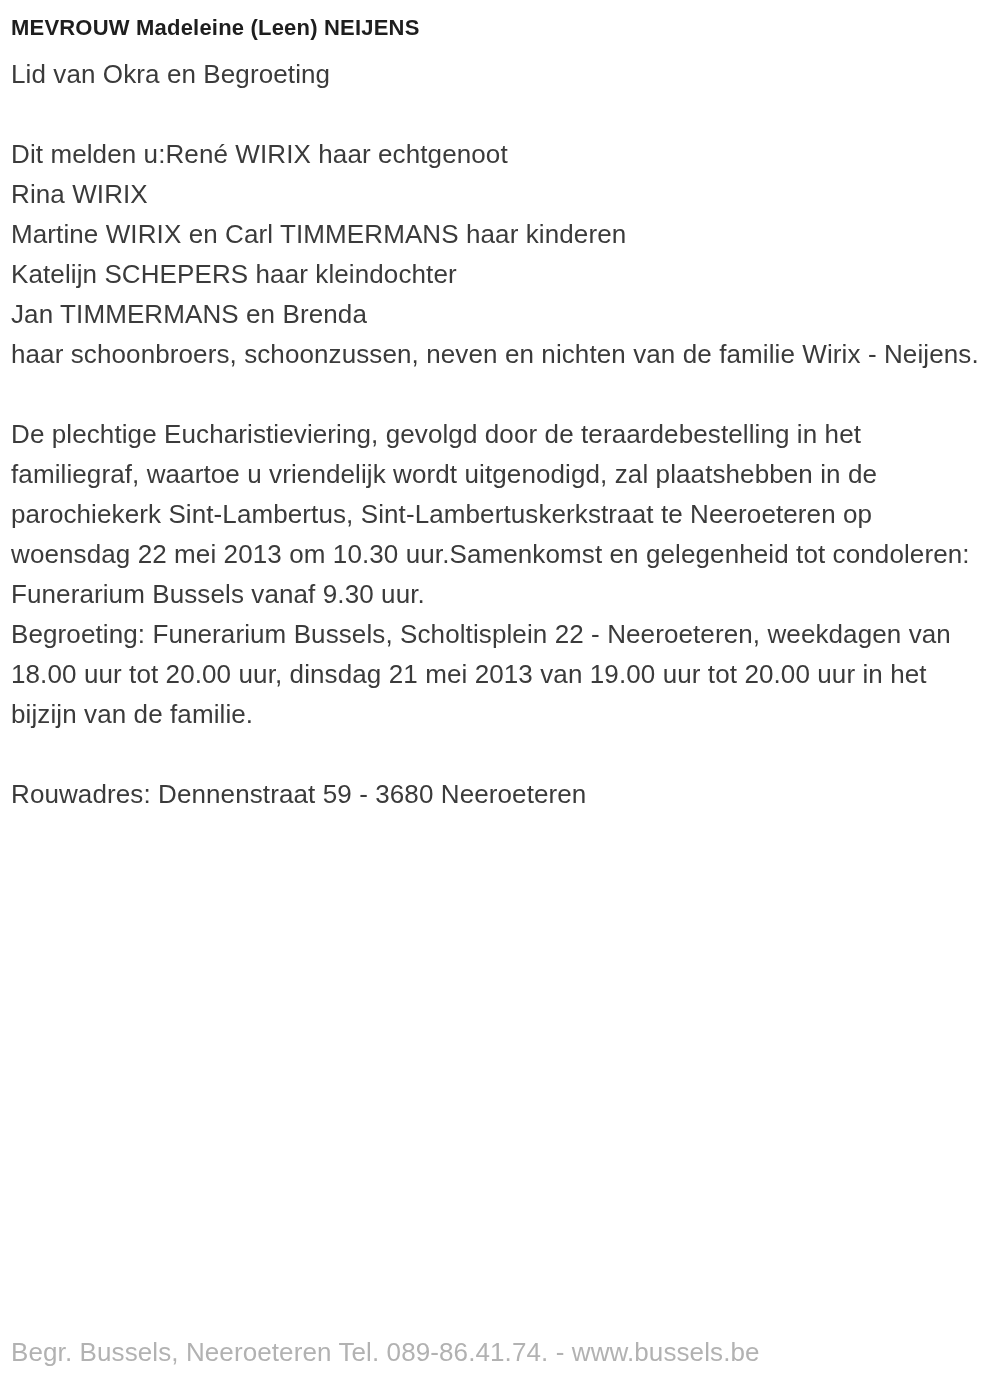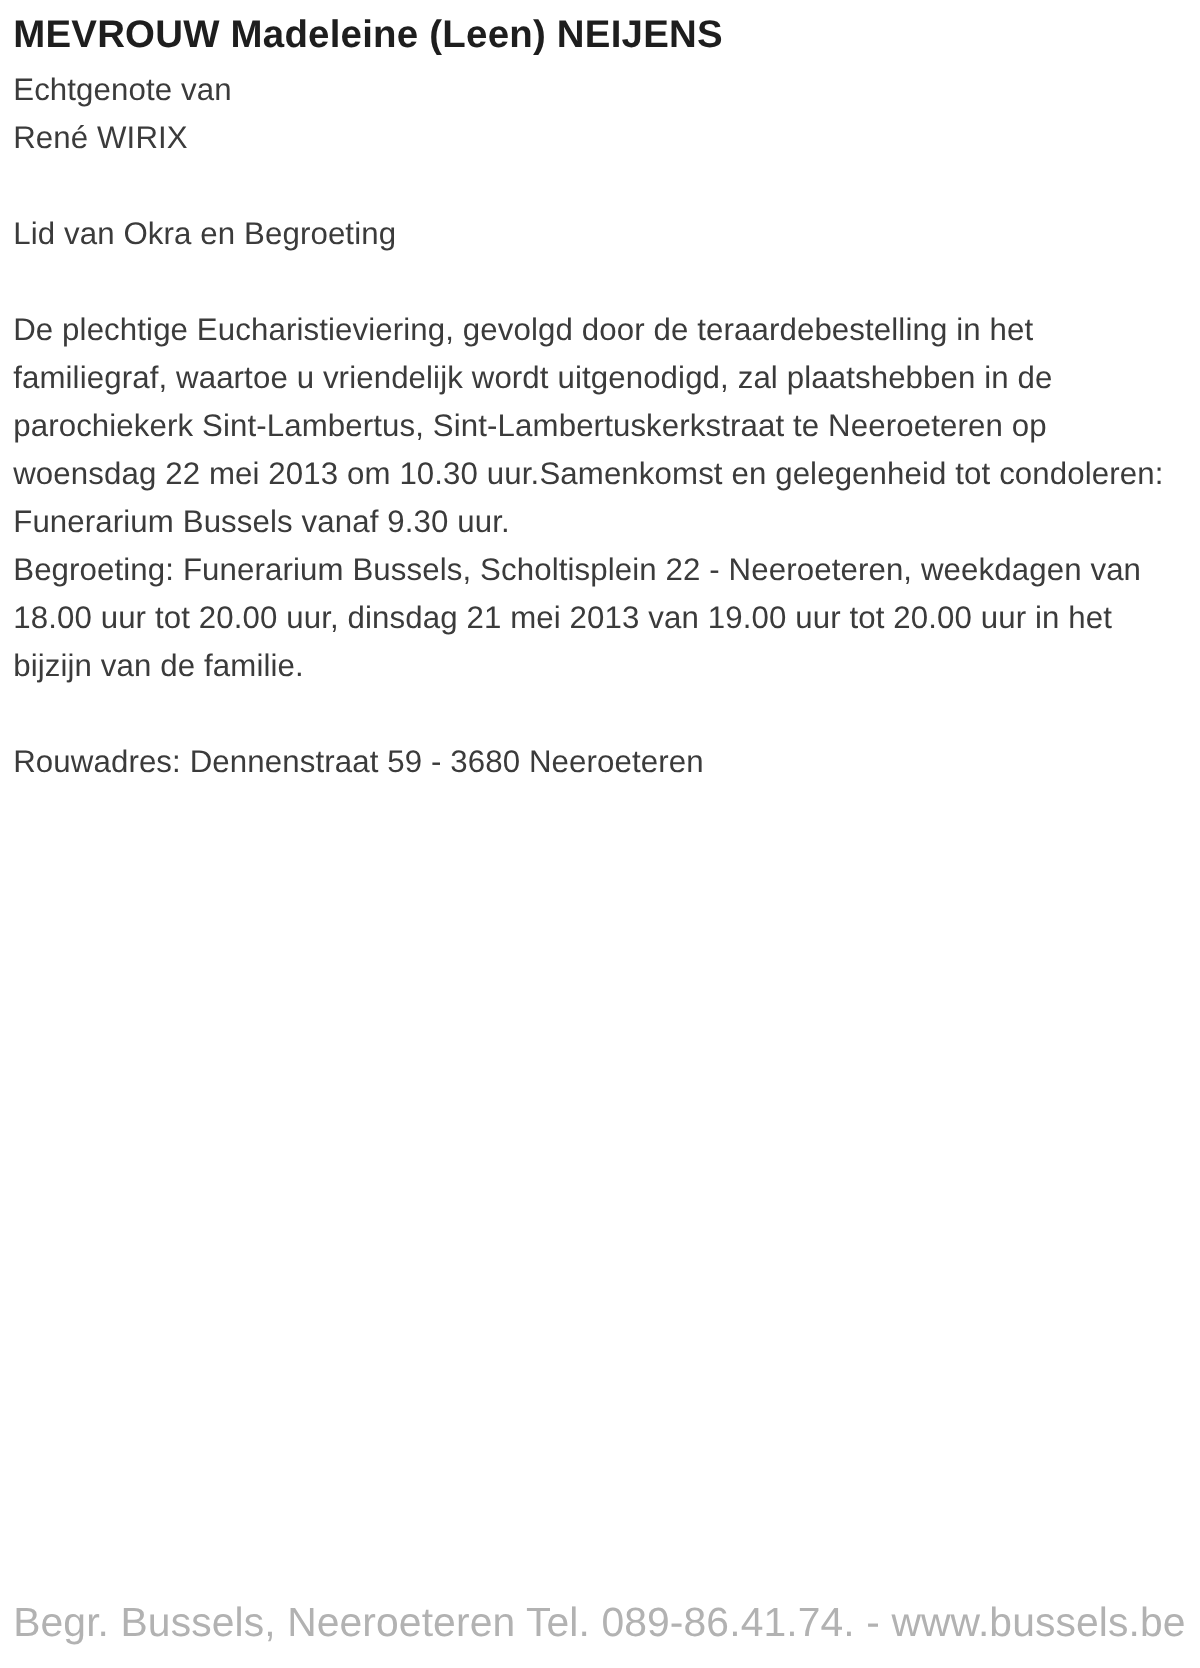--- a/index.html
+++ b/index.html
@@ -9,60 +9,64 @@
   }
   .page {
     position: relative;
     width: 1000px;
     height: 1390px;
     background: #ffffff;
     padding: 6px 12px 0 11px;
     overflow: hidden;
   }
   .doc-title {
-    font-size: 32px;
+    font-size: 22px;
     font-weight: 700;
     color: #1e1e1e;
     line-height: 44px;
     margin-bottom: 4px;
     letter-spacing: 0.2px;
   }
   .para {
     font-size: 26px;
     color: #3b3b3b;
     line-height: 40px;
     white-space: pre-line;
     margin-bottom: 40px;
     letter-spacing: 0.1px;
     max-width: 975px;
   }
   .footer-line {
-    font-size: 34px;
+    font-size: 26px;
     color: #b2b2b2;
     line-height: 40px;
     letter-spacing: 0.1px;
     position: absolute;
     left: 11px;
     bottom: 18px;
     white-space: nowrap;
   }
 </style>
 </head>
 <body>
 
 <div class="page">
 
   <h1 class="doc-title">MEVROUW Madeleine (Leen) NEIJENS</h1>
 
-  <p class="para">Echtgenote van
-René WIRIX</p>
 
   <p class="para">Lid van Okra en Begroeting</p>
 
 
+  <p class="para">Dit melden u:René WIRIX haar echtgenoot
+Rina WIRIX
+Martine WIRIX en Carl TIMMERMANS haar kinderen
+Katelijn SCHEPERS haar kleindochter
+Jan TIMMERMANS en Brenda
+haar schoonbroers, schoonzussen, neven en nichten van de familie Wirix - Neijens.</p>
 
   <p class="para">De plechtige Eucharistieviering, gevolgd door de teraardebestelling in het familiegraf, waartoe u vriendelijk wordt uitgenodigd, zal plaatshebben in de parochiekerk Sint-Lambertus, Sint-Lambertuskerkstraat te Neeroeteren op woensdag 22 mei 2013 om 10.30 uur.Samenkomst en gelegenheid tot condoleren: Funerarium Bussels vanaf 9.30 uur.
 Begroeting: Funerarium Bussels, Scholtisplein 22 - Neeroeteren, weekdagen van 18.00 uur tot 20.00 uur, dinsdag 21 mei 2013 van 19.00 uur tot 20.00 uur in het bijzijn van de familie.</p>
 
   <p class="para">Rouwadres: Dennenstraat 59 - 3680 Neeroeteren</p>
 
 
   <p class="footer-line">Begr. Bussels, Neeroeteren Tel. 089-86.41.74. - www.bussels.be</p>
 
 </div>

